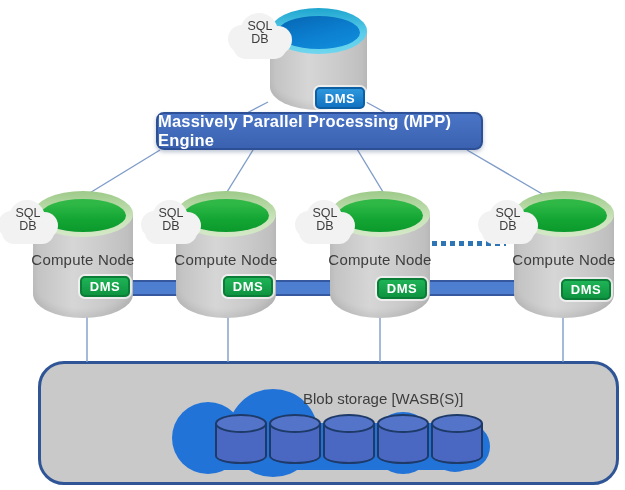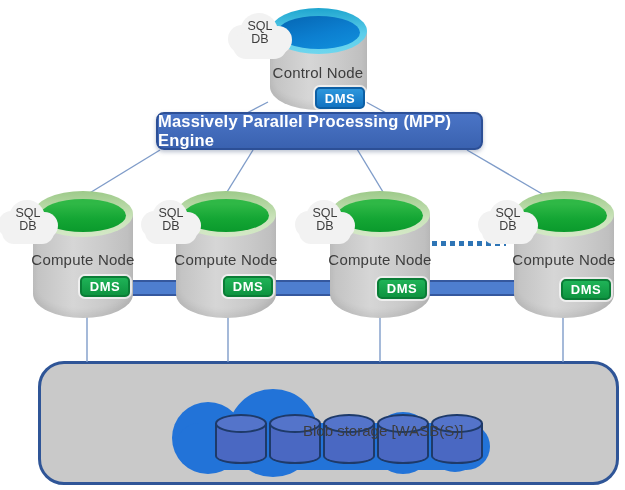--- a/index.html
+++ b/index.html
@@ -53,21 +53,21 @@
   
   .storage-box{position:absolute;z-index:0;background:#c9c9c9;
     border:3px solid #2f5597;border-radius:26px;}
   .storage-cloud-part{position:absolute;background:#2273d8;}
   .s-cyl{position:absolute;}
   .s-cyl .body{position:absolute;left:0;top:9px;width:52px;height:41px;
     background:#4a68c2;border:2px solid #1e3a69;border-top:none;box-sizing:border-box;
     border-radius:0 0 26px 26px / 0 0 8px 8px;}
   .s-cyl .lid{position:absolute;left:0;top:0;width:52px;height:19px;background:#5474ca;
     border:2px solid #1e3a69;box-sizing:border-box;border-radius:50%;}
-  .storage-label{position:absolute;z-index:4;color:#3d3d3d;font-size:15px;white-space:nowrap;margin-top:32px;}
+  .storage-label{position:absolute;z-index:4;color:#3d3d3d;font-size:15px;white-space:nowrap;}
 </style>
 </head>
 <body>
 
 <div id="stage">
 
   <svg id="wires" width="625" height="490">
     <g stroke="#7f9cc9" stroke-width="1.4" fill="none">
 
       <line x1="268" y1="102" x2="245" y2="114"></line>
@@ -86,21 +86,20 @@
   </svg>
 
   <div class="bus-bar" style="left:82px;top:280px;width:476px;height:12px;"></div>
 
   <div class="dotted" style="left:432px;top:241px;width:74px;"></div>
 
   <div class="cyl-body" style="left:270px;top:31px;width:97px;height:79px;"></div>
   <div class="cyl-top rim-blue" style="left:270px;top:8px;width:97px;height:46px;">
     <div class="bowl"></div>
   </div>
-  <div class="node-label" style="left:262px;top:64px;width:112px;font-size:15px;">Control Node</div>
   <div class="dms dms-blue" style="left:295px;top:87px;width:46px;height:18px;">DMS</div>
   <div class="cloud" style="left:228px;top:13px;width:64px;height:48px;">
     <div class="puff" style="left:0;top:12px;width:28px;height:28px;"></div>
     <div class="puff" style="left:12px;top:0;width:38px;height:38px;"></div>
     <div class="puff" style="left:36px;top:13px;width:28px;height:28px;"></div>
     <div class="puff" style="left:5px;top:20px;width:54px;height:26px;border-radius:13px;"></div>
     <div class="txt">
       <div>SQL</div>
       <div>DB</div>
     </div>

